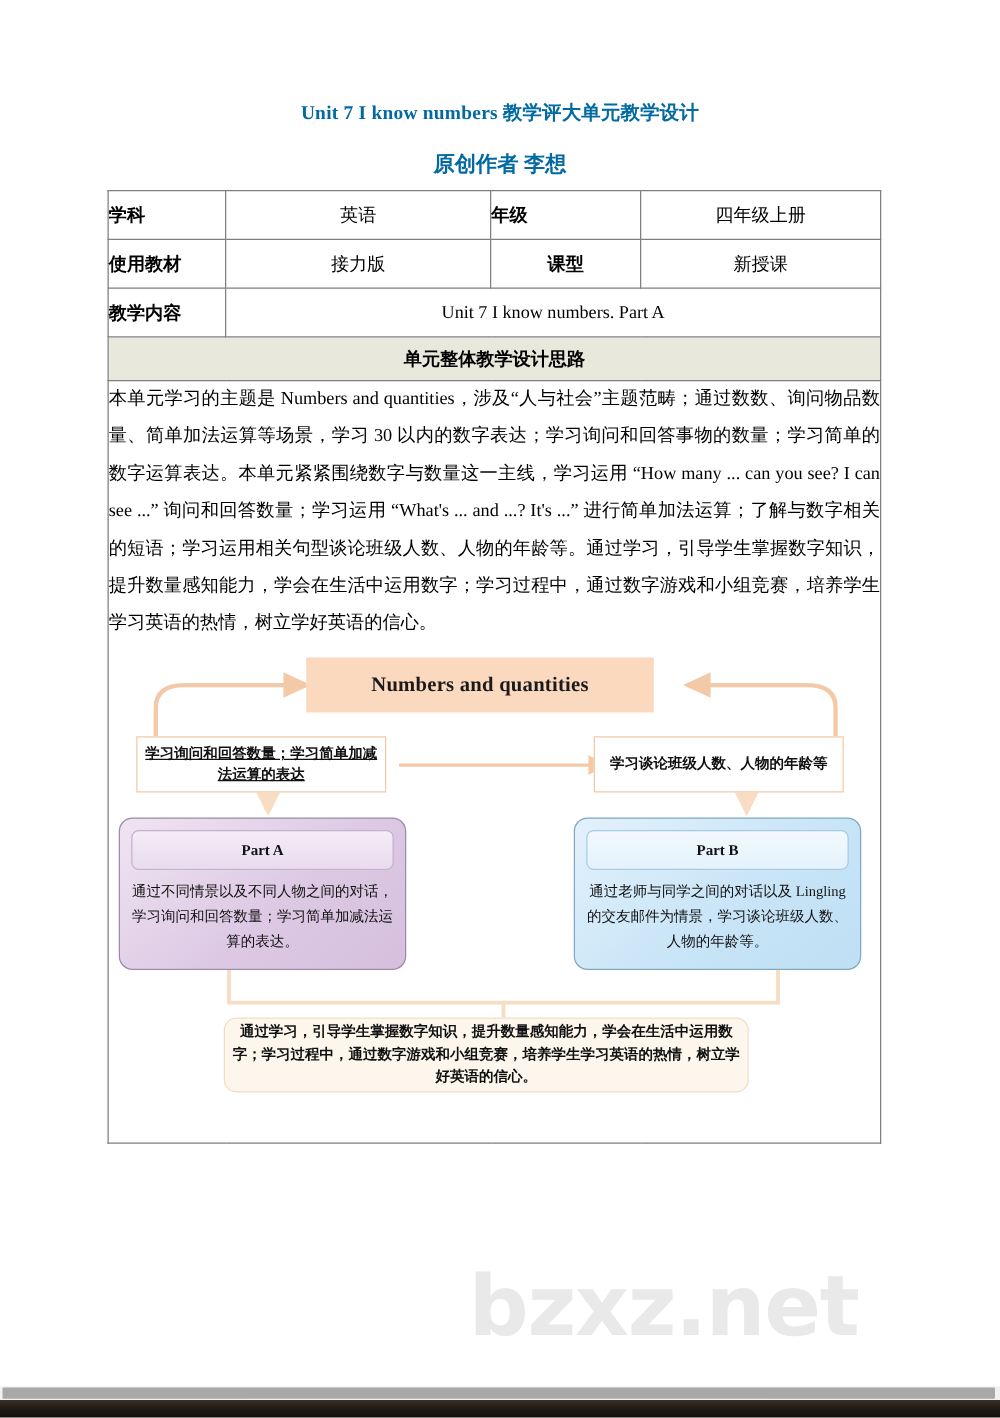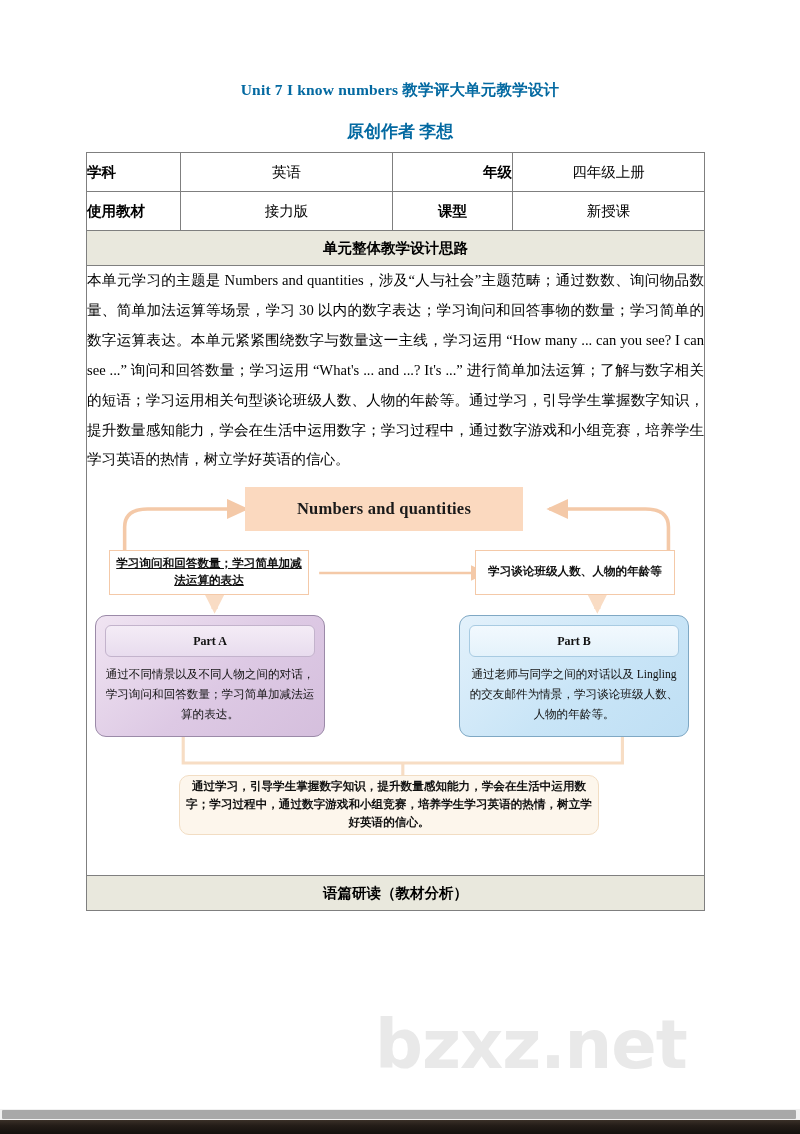--- a/index.html
+++ b/index.html
@@ -229,28 +229,32 @@
     <colgroup>
       <col style="width:94px">
       <col style="width:212px">
       <col style="width:120px">
       <col style="width:192px">
     </colgroup>
     <tbody>
       <tr>
         <td class="lbl">学科</td>
         <td class="val">英语</td>
-        <td class="lbl" style="text-align:right;padding-left:0">年级</td>
+        <td class="lbl" style="text-align:left;padding-left:0">年级</td>
         <td class="val">四年级上册</td>
       </tr>
       <tr>
         <td class="lbl">使用教材</td>
         <td class="val">接力版</td>
         <td class="lbl" style="text-align:center;padding-left:0">课型</td>
         <td class="val">新授课</td>
+      </tr>
+      <tr>
+        <td class="lbl">教学内容</td>
+        <td class="val" colspan="3">Unit 7 I know numbers. Part A</td>
       </tr>
       <tr>
         <td class="hdr" colspan="4">单元整体教学设计思路</td>
       </tr>
       <tr>
         <td id="para-cell" colspan="4">
           <p id="para-text">本单元学习的主题是 Numbers and quantities，涉及“人与社会”主题范畴；通过数数、询问物品数量、简单加法运算等场景，学习 30 以内的数字表达；学习询问和回答事物的数量；学习简单的数字运算表达。本单元紧紧围绕数字与数量这一主线，学习运用 “How many ... can you see? I can see ...” 询问和回答数量；学习运用 “What's ... and ...? It's ...” 进行简单加法运算；了解与数字相关的短语；学习运用相关句型谈论班级人数、人物的年龄等。通过学习，引导学生掌握数字知识，提升数量感知能力，学会在生活中运用数字；学习过程中，通过数字游戏和小组竞赛，培养学生学习英语的热情，树立学好英语的信心。</p>
 
           <div id="diagram">
 
@@ -291,23 +295,20 @@
             <div class="dnode partcard" id="node-partB">
               <div class="part-head" id="head-B">Part B</div>
               <div class="part-body">通过老师与同学之间的对话以及 Lingling的交友邮件为情景，学习谈论班级人数、人物的年龄等。</div>
             </div>
 
             <div class="dnode" id="node-summary">通过学习，引导学生掌握数字知识，提升数量感知能力，学会在生活中运用数字；学习过程中，通过数字游戏和小组竞赛，培养学生学习英语的热情，树立学好英语的信心。</div>
 
           </div>
         </td>
       </tr>
-      <tr>
-        <td class="hdr" colspan="4">语篇研读（教材分析）</td>
-      </tr>
     </tbody>
   </table>
 
 </div>
 
 <div id="hscroll">
   <div id="hscroll-track"></div>
   <div id="hscroll-thumb"></div>
 </div>
 <div id="bottom-strip"></div>

